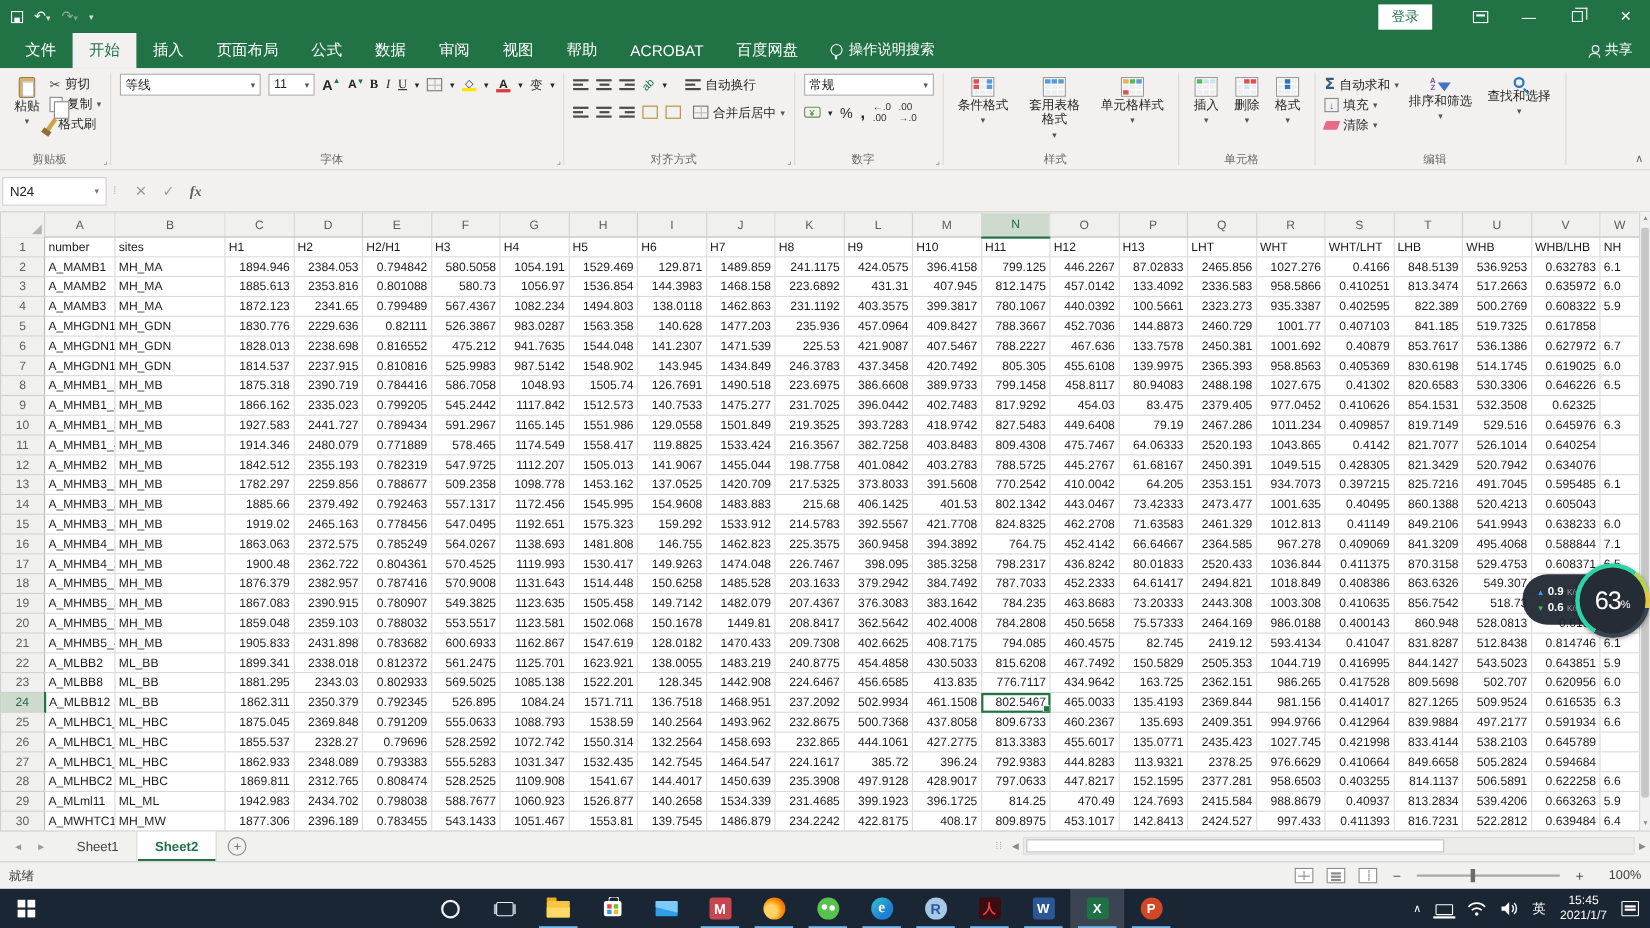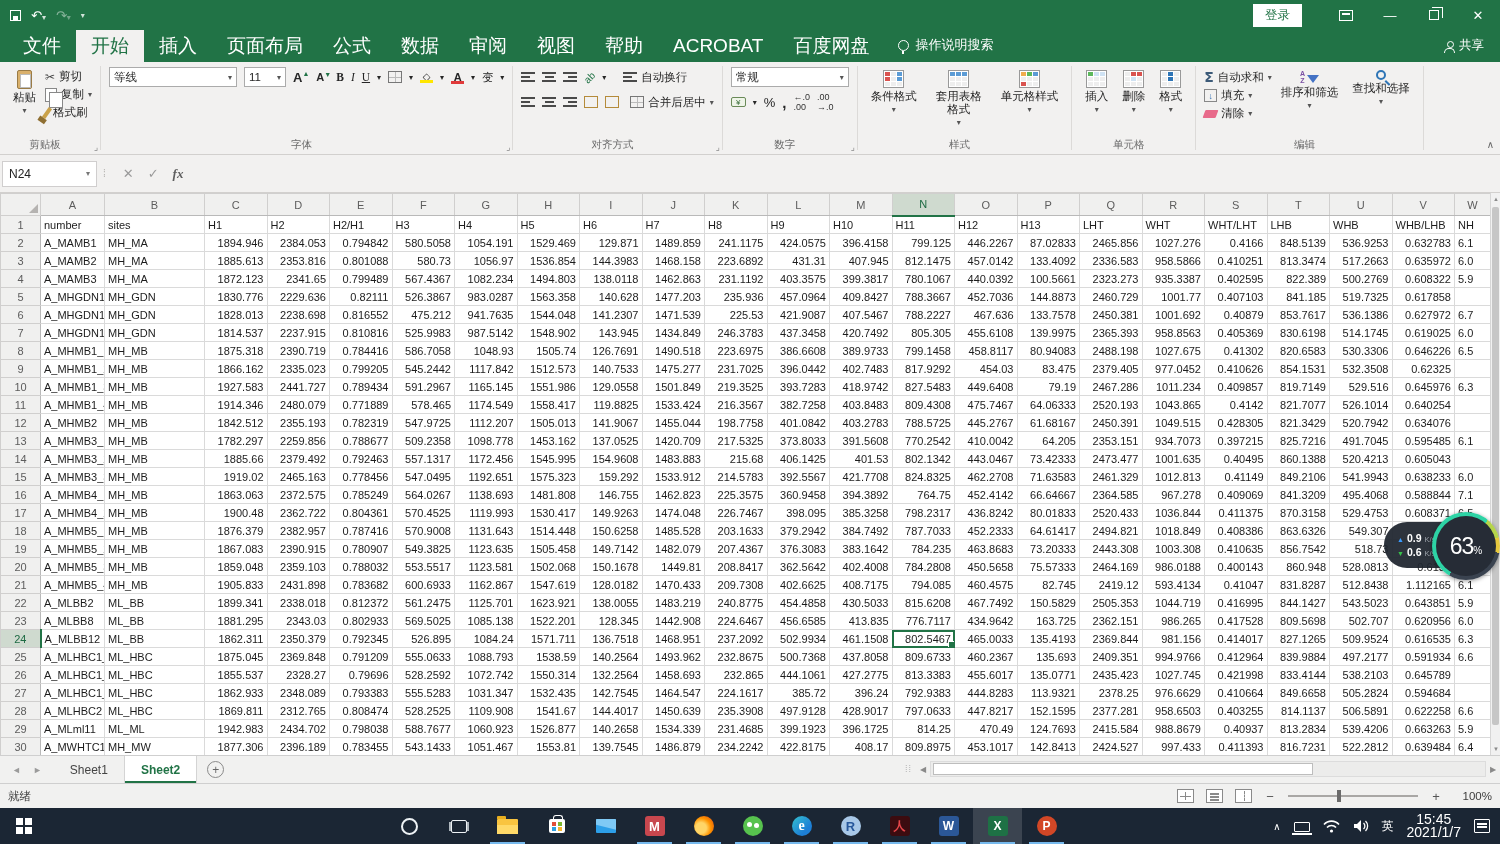--- a/index.html
+++ b/index.html
@@ -19,21 +19,21 @@
 .signin{background:#fff;color:#217346;font-size:12.5px;padding:3px 12px;margin-right:22px;cursor:pointer}
 .wbtn{width:44px;height:100%;display:flex;align-items:center;justify-content:center;font-size:13px}
 .ribopt{width:14px;height:11px;border:1.5px solid #fff;position:relative;display:inline-block}
 .ribopt:after{content:"";position:absolute;left:2px;top:2px;right:2px;height:2px;background:#fff}
 .restore{position:relative;width:10px;height:10px;border:1.2px solid #fff}
 .restore:before{content:"";position:absolute;left:2px;top:-4px;width:10px;height:10px;border:1.2px solid #fff;border-bottom:none;border-left:none}
 
 
 .menubar{position:absolute;left:0;top:30px;width:100%;height:32px;background:#217346;display:flex;align-items:flex-end;color:#fff}
 .mtabs{display:flex;height:100%;align-items:stretch;padding-left:8px}
-.mtab{padding:0 15px;font-size:19px;display:flex;align-items:center;cursor:pointer;white-space:nowrap}
+.mtab{padding:0 15px;font-size:14px;display:flex;align-items:center;cursor:pointer;white-space:nowrap}
 .mtab.active{background:#f2f1f0;color:#217346}
 .tellme{display:flex;align-items:center;gap:6px;font-size:13px;margin-left:14px;padding-bottom:8px}
 .bulb{width:11px;height:11px;border:1.5px solid #fff;border-radius:50%;position:relative}
 .bulb:after{content:"";position:absolute;left:3px;bottom:-4px;width:2px;height:3px;background:#fff}
 .share{margin-left:auto;display:flex;align-items:center;gap:5px;font-size:12.5px;padding:0 16px 8px 0}
 .person{width:10px;height:10px;position:relative}
 .person:before{content:"";position:absolute;left:2.5px;top:0;width:5px;height:5px;border:1.2px solid #fff;border-radius:50%}
 .person:after{content:"";position:absolute;left:0;bottom:-2px;width:9px;height:4px;border:1.2px solid #fff;border-bottom:none;border-radius:5px 5px 0 0}
 
 
@@ -176,21 +176,21 @@
 .g-edge{width:20px;height:20px;border-radius:50%;background:linear-gradient(135deg,#35c1cf,#1d7fd6 70%);color:#fff;font-weight:bold;font-size:14px;display:flex;align-items:center;justify-content:center;font-family:"Liberation Serif",serif}
 .g-r{width:20px;height:20px;border-radius:50%;background:#a8c8e8;color:#27589c;font-weight:bold;font-size:13px;display:flex;align-items:center;justify-content:center}
 .g-acro{width:20px;height:20px;background:#3c0c10;border-radius:3px;color:#e8474b;font-size:12px;font-weight:bold;display:flex;align-items:center;justify-content:center}
 .g-word{width:20px;height:20px;background:#2b5797;border-radius:3px;color:#fff;font-weight:bold;font-size:12px;display:flex;align-items:center;justify-content:center}
 .g-excel{width:20px;height:20px;background:#1e7145;border-radius:3px;color:#fff;font-weight:bold;font-size:12px;display:flex;align-items:center;justify-content:center}
 .g-ppt{width:20px;height:20px;background:#d24726;border-radius:50%;color:#fff;font-weight:bold;font-size:12px;display:flex;align-items:center;justify-content:center}
 .tray{position:absolute;right:0;top:0;height:36px;display:flex;align-items:center;gap:13px;padding-right:10px;font-size:12px}
 .chev{font-size:10px;color:#fff}
 .laptop{width:16px;height:10px;border:1.5px solid #fff;border-radius:1px;position:relative;top:1px}
 .laptop:after{content:"";position:absolute;left:-3px;bottom:-4px;width:20px;height:2px;background:#fff}
-.timebox{text-align:center;font-size:14px;line-height:13px}
+.timebox{text-align:center;font-size:11px;line-height:13px}
 .action{width:16px;height:14px;border:1.5px solid #fff;border-radius:1px;position:relative}
 .action:after{content:"";position:absolute;left:2px;top:3px;right:2px;height:1.5px;background:#fff;box-shadow:0 3px 0 #fff}
 
 
 .net{position:absolute;left:1384px;top:512px;width:116px;height:68px;z-index:60}
 .netpill{position:absolute;left:0;top:10px;width:86px;height:46px;background:rgba(32,38,48,.94);border-radius:23px;color:#fff;display:flex;flex-direction:column;justify-content:center;gap:2px;padding-left:13px;font-size:10.5px}
 .netrow{display:flex;align-items:baseline;gap:3px;font-weight:bold}
 .netrow .arr{font-size:7px}
 .netrow .u{font-size:7.5px;color:#9aa0a8;font-weight:normal}
 .up .arr{color:#3a9bff}.down .arr{color:#37c24a}
@@ -1122,21 +1122,21 @@
             <td class="tr2">402.6625</td>
             <td class="tr2">408.7175</td>
             <td class="tr2">794.085</td>
             <td class="tr2">460.4575</td>
             <td class="tr2">82.745</td>
             <td class="tr2">2419.12</td>
             <td class="tr2">593.4134</td>
             <td class="tr2">0.41047</td>
             <td class="tr2">831.8287</td>
             <td class="tr2">512.8438</td>
-            <td class="tr2">1.112165</td>
+            <td class="tr2">0.814746</td>
             <td class="tl">6.1</td>
           </tr>
           <tr>
             <th class="rowhdr">22</th>
             <td class="tl">A_MLBB2</td>
             <td class="tl">ML_BB</td>
             <td class="tr2">1899.341</td>
             <td class="tr2">2338.018</td>
             <td class="tr2">0.812372</td>
             <td class="tr2">561.2475</td>

